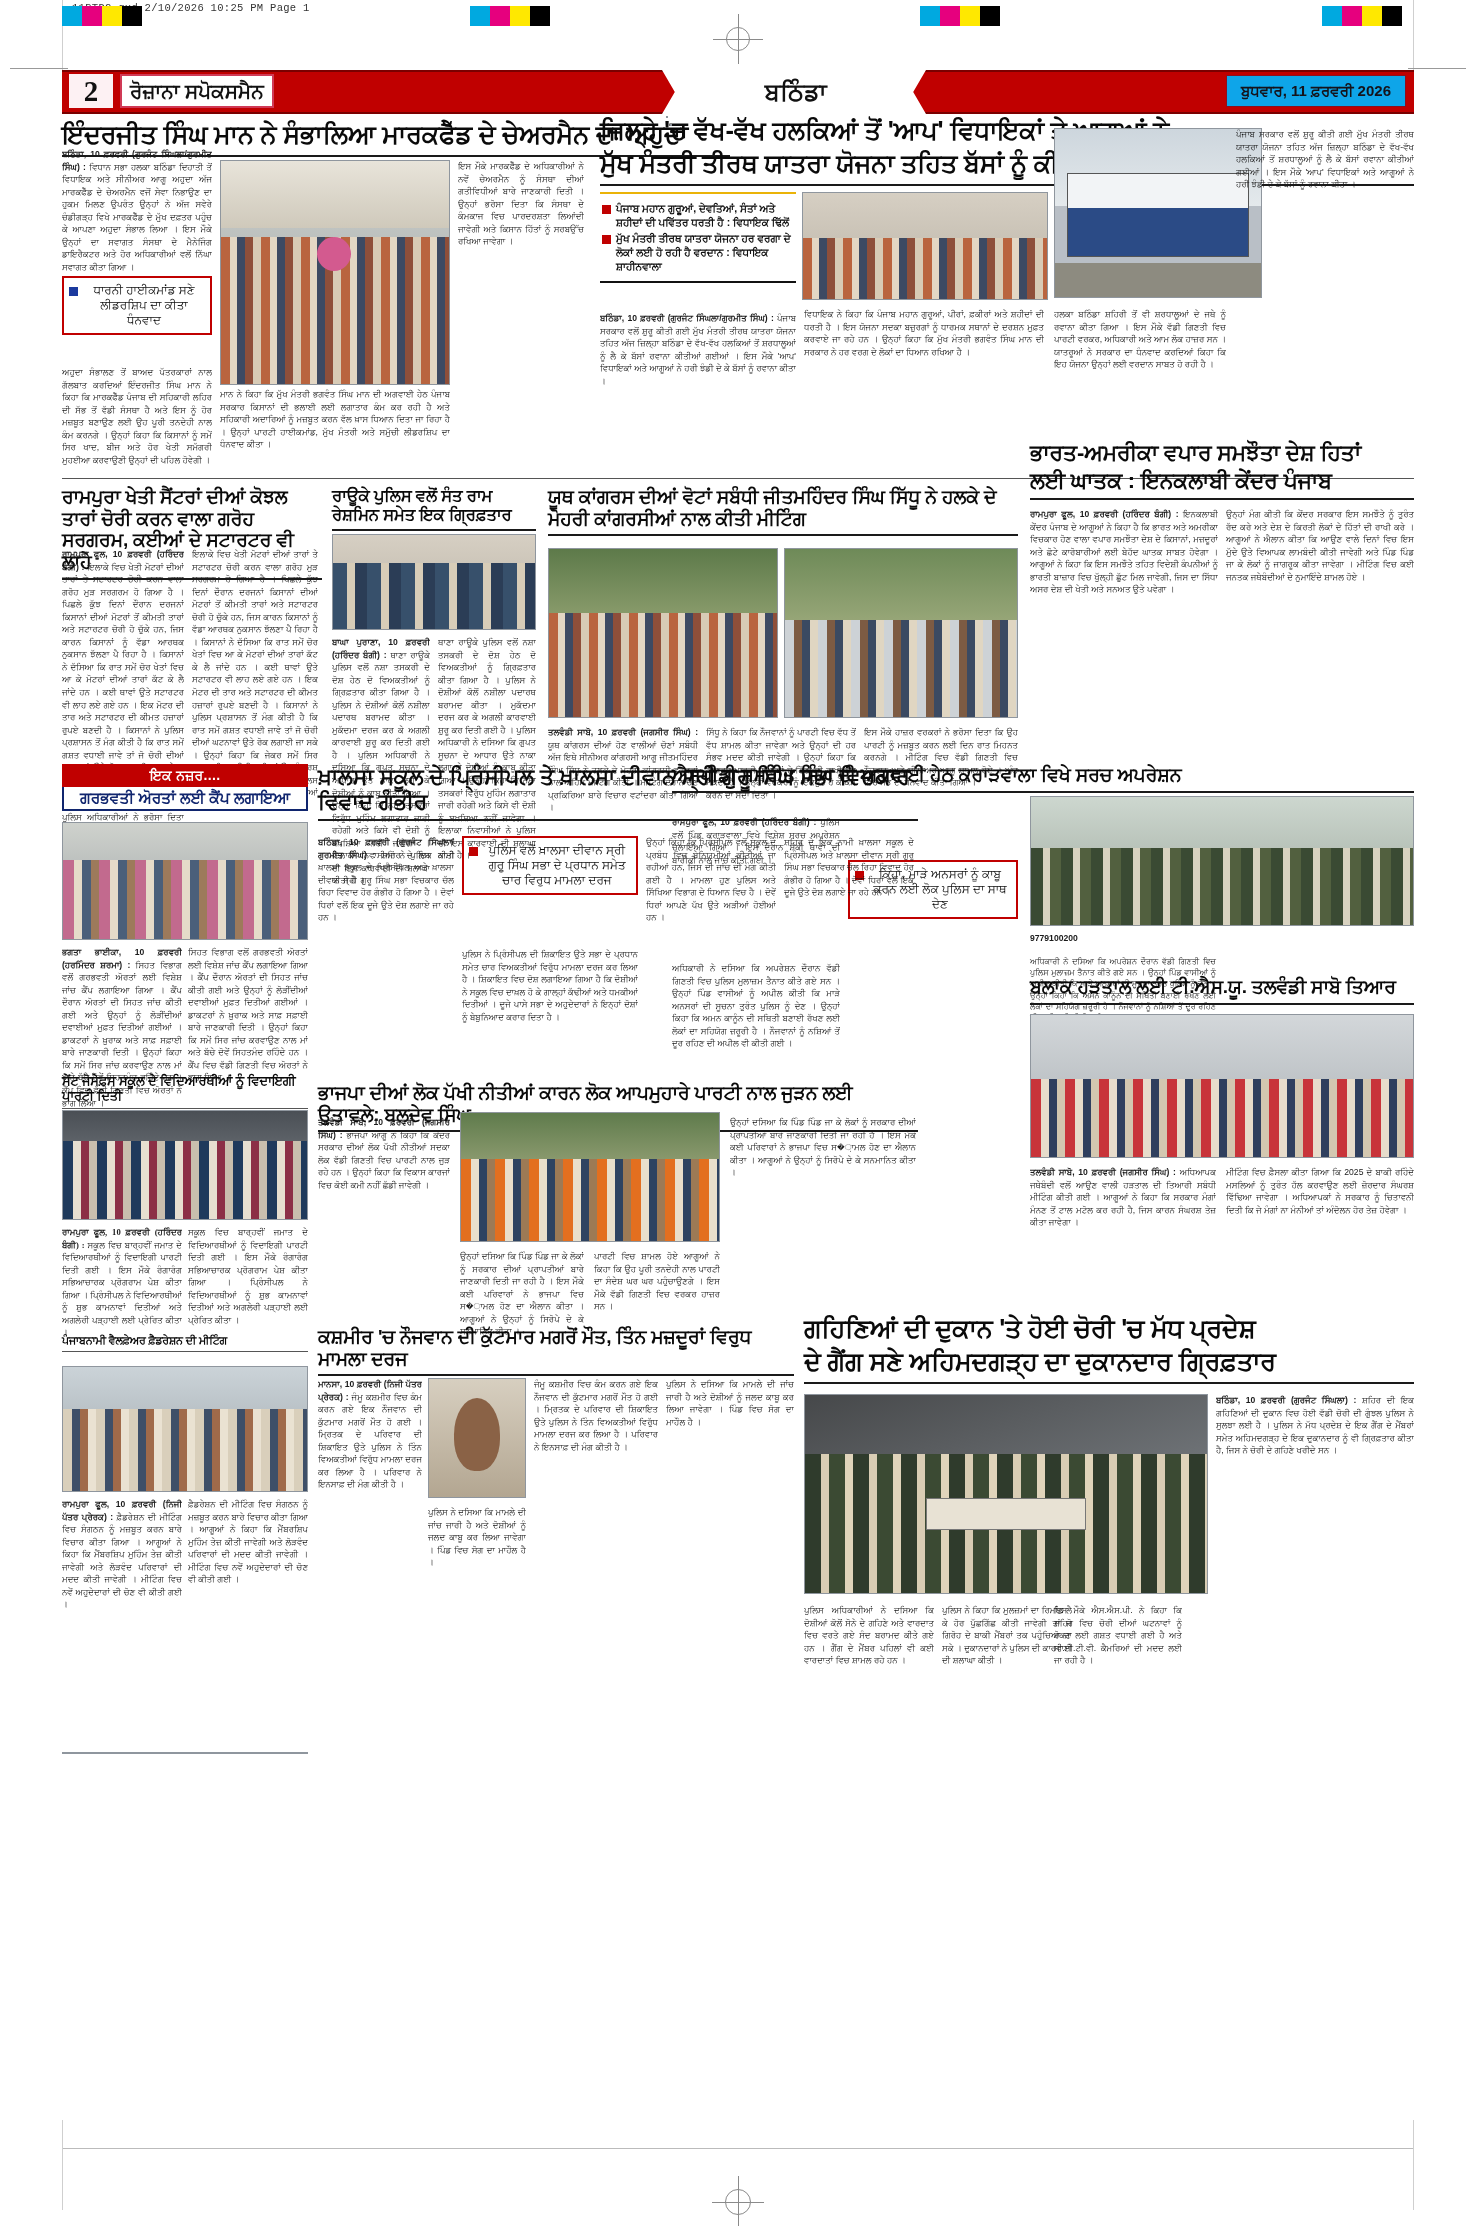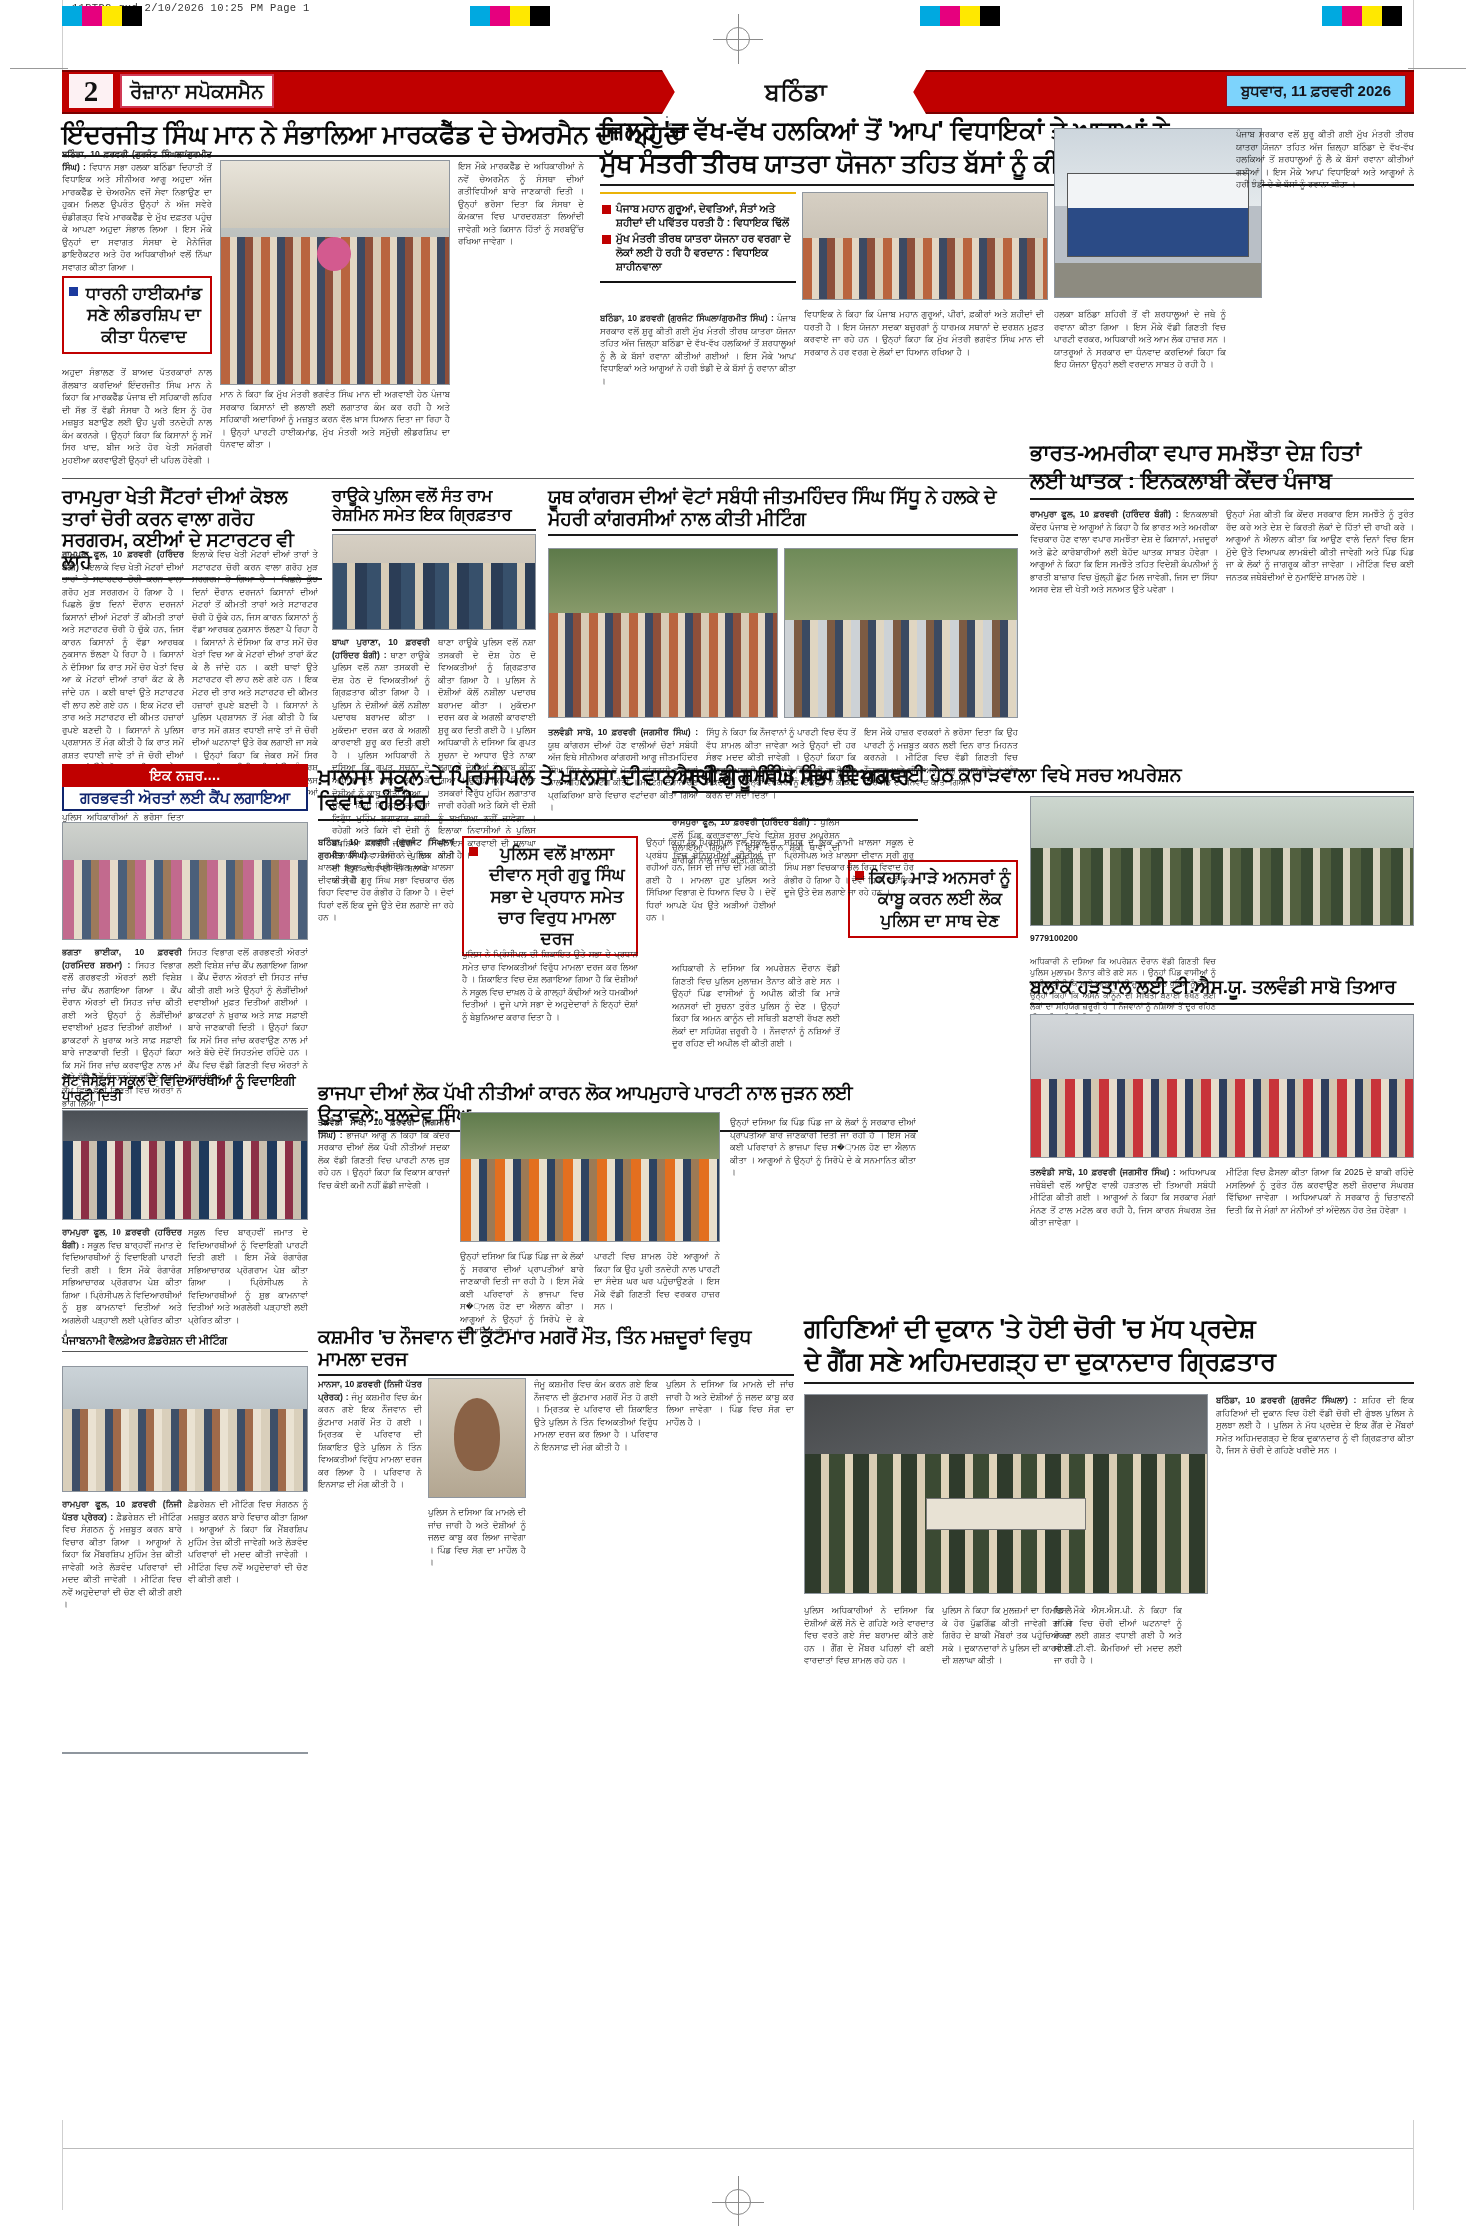--- a/index.html
+++ b/index.html
@@ -68,21 +68,21 @@
     display:flex; align-items:center; padding:0 8px;
     font-size:20px; font-weight:bold; color:#111; white-space:nowrap;
   }
   .city {
     position:absolute; left:628px; top:0; width:212px; height:100%;
     display:flex; align-items:center; justify-content:center;
     font-size:24px; font-weight:bold; color:#111; letter-spacing:.5px;
   }
   .datebox {
     position:absolute; right:8px; top:5px; height:32px;
-    background:#7dd3fc; border:1px solid #8f0f1e;
+    background:#0ea5e9; border:1px solid #8f0f1e;
     display:flex; align-items:center; padding:0 14px;
     font-size:15px; font-weight:bold; color:#15131a; white-space:nowrap;
   }
 
   
   .page {
     position:absolute; left:62px; top:116px; width:1352px; height:2022px;
   }
 
   .hl {
@@ -116,21 +116,21 @@
   .teaser { border-top:2px solid #eab308; border-bottom:2px solid #111; padding:5px 2px; }
   .teaser-row { display:flex; gap:5px; align-items:flex-start; margin:3px 0; }
   .teaser-row .sq { width:9px; height:9px; background:#c00000; flex:0 0 9px; margin-top:3px; }
   .teaser-row .tx { font-size:10.5px; font-weight:bold; line-height:1.3; color:#111; }
 
   .sidebox {
     border:2px solid #c00000; padding:5px;
   }
   .sidebox-h { display:flex; gap:5px; align-items:flex-start; }
   .sidebox-h .sq { width:9px; height:9px; background:#1b3a9e; flex:0 0 9px; margin-top:4px; }
-  .sidebox-h .tx { font-size:17px; font-weight:bold; color:#111; line-height:1.25; text-align:center; }
+  .sidebox-h .tx { font-size:12px; font-weight:normal; color:#111; line-height:1.25; text-align:center; }
 
   .banner-red {
     background:#c00000; color:#fff; font-size:14px; font-weight:bold;
     text-align:center; padding:3px 0; letter-spacing:.3px;
   }
   .banner-blue {
     background:#fff; color:#10256e; font-size:15.5px; font-weight:bold;
     text-align:center; padding:2px 0; border:2px solid #10256e; border-top:none;
   }
 

